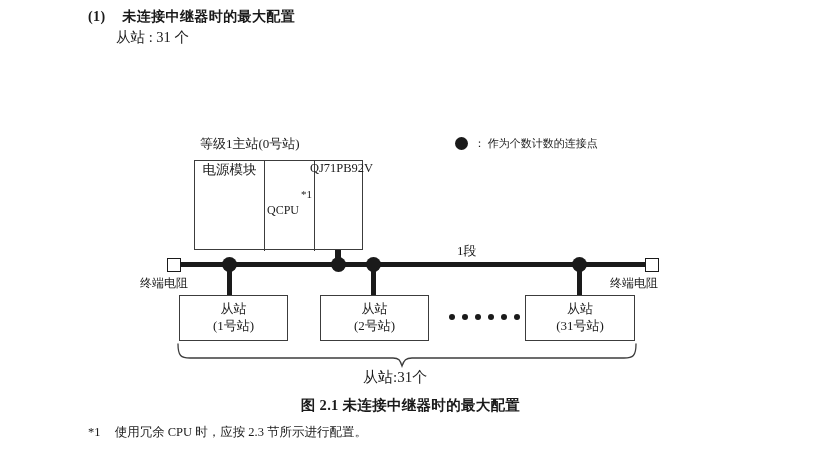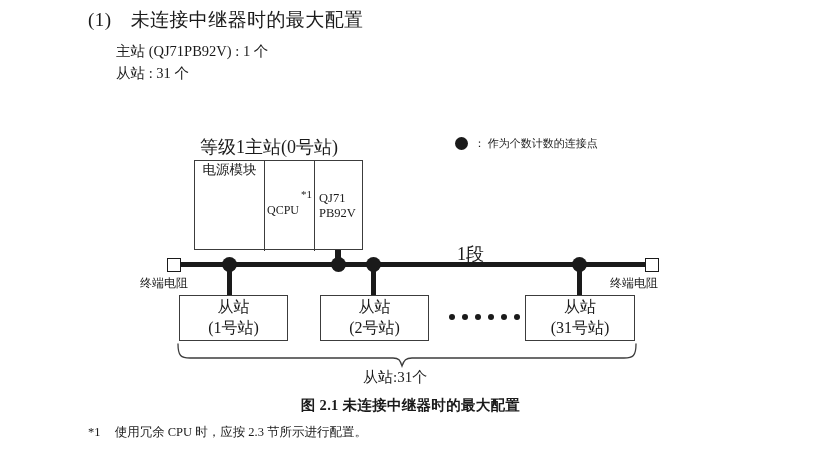--- a/index.html
+++ b/index.html
@@ -13,22 +13,22 @@
     position: relative;
     font-family: "Liberation Serif", "DejaVu Serif", serif;
     color: #1a1a1a;
     overflow: hidden;
   }
   .abs { position: absolute; }
 
   
   #heading-block { left: 88px; top: 8px; width: 600px; }
   #section-title {
-    font-size: 19px;
-    font-weight: normal;
+    font-size: 14px;
+    font-weight: bold;
     letter-spacing: 0.4px;
     white-space: nowrap;
     line-height: 1.3;
   }
   .spec-line {
     font-size: 14.5px;
     margin-left: 28px;
     line-height: 1.55;
     white-space: nowrap;
   }
@@ -61,21 +61,21 @@
   }
   .sq-term {
     position: absolute;
     width: 14px; height: 14px;
     border: 1.4px solid #1a1a1a;
     background: #ffffff;
     box-sizing: border-box;
   }
   .lbl {
     position: absolute;
-    font-size: 18px;
+    font-size: 13px;
     white-space: nowrap;
     line-height: 1.25;
   }
   .lbl-sm { font-size: 12px; }
 
   
   #rack { left: 194px; top: 160px; width: 169px; height: 90px; }
   #rack-divider-1 { left: 69px; top: 0; width: 1.3px; height: 90px; background: #3c3c3c; position: absolute; }
   #rack-divider-2 { left: 119px; top: 0; width: 1.3px; height: 90px; background: #3c3c3c; position: absolute; }
   #cell-power-label {
@@ -88,34 +88,34 @@
   }
   #cell-qcpu-label {
     position: absolute; left: 3px; top: 42px; font-size: 12px;
   }
   #cell-qcpu-note {
     position: absolute; right: 2px; top: 27px; font-size: 11px;
   }
   #cell-pb92v {
     position: absolute; left: 119px; top: 0; width: 50px; height: 90px;
     padding-left: 5px; box-sizing: border-box;
-    display: flex; flex-direction: column; justify-content: center;
+    display: flex; flex-direction: row; justify-content: center;
     font-size: 12.5px; line-height: 1.22;
   }
 
   
   .slave-box {
     position: absolute;
     top: 295px; height: 46px;
     border: 1.3px solid #3c3c3c;
     background: #ffffff;
     box-sizing: border-box;
     display: flex; flex-direction: column;
     align-items: center; justify-content: center;
-    font-size: 16px; line-height: 1.3;
+    font-size: 13px; line-height: 1.3;
   }
   #slave-box-1 { left: 179px; width: 109px; }
   #slave-box-2 { left: 320px; width: 109px; }
   #slave-box-31 { left: 525px; width: 110px; }
 
   
   #ellipsis-dots {
     position: absolute; left: 449px; top: 314px;
     display: flex; gap: 7px; align-items: center;
   }
@@ -149,21 +149,20 @@
 </style>
 </head>
 <body>
 
 <div class="abs" id="heading-block">
   <div id="section-title">
     <span>(1)</span>
     <span style="display:inline-block;width:9px"></span>
     <span>未连接中继器时的最大配置</span>
   </div>
-  <div class="spec-line" id="spec-line-1">主站 (QJ71PB92V) : 1 个</div>
   <div class="spec-line" id="spec-line-2">从站 : 31 个</div>
 </div>
 
 <div class="abs" id="diagram">
 
   <div class="abs" id="legend">
     <span id="legend-dot"></span>
     <span id="legend-text">： 作为个数计数的连接点</span>
   </div>
 

